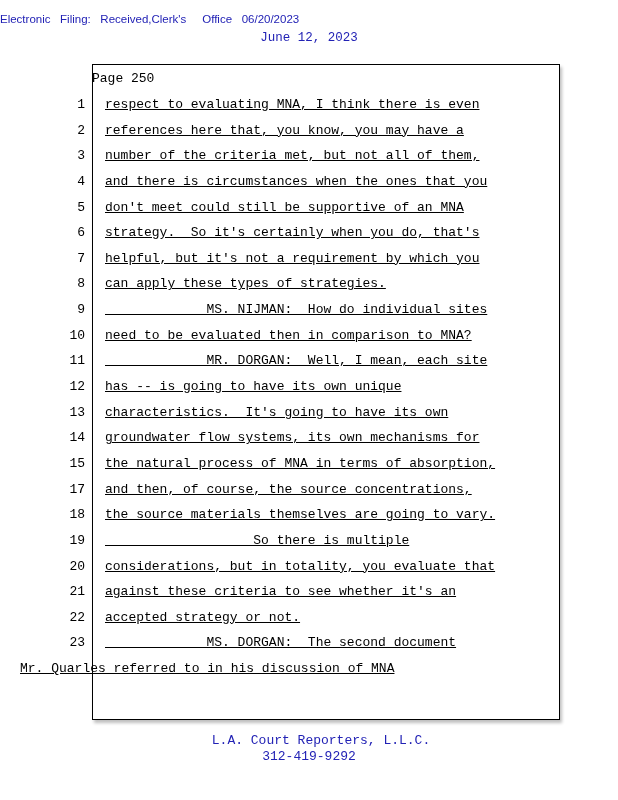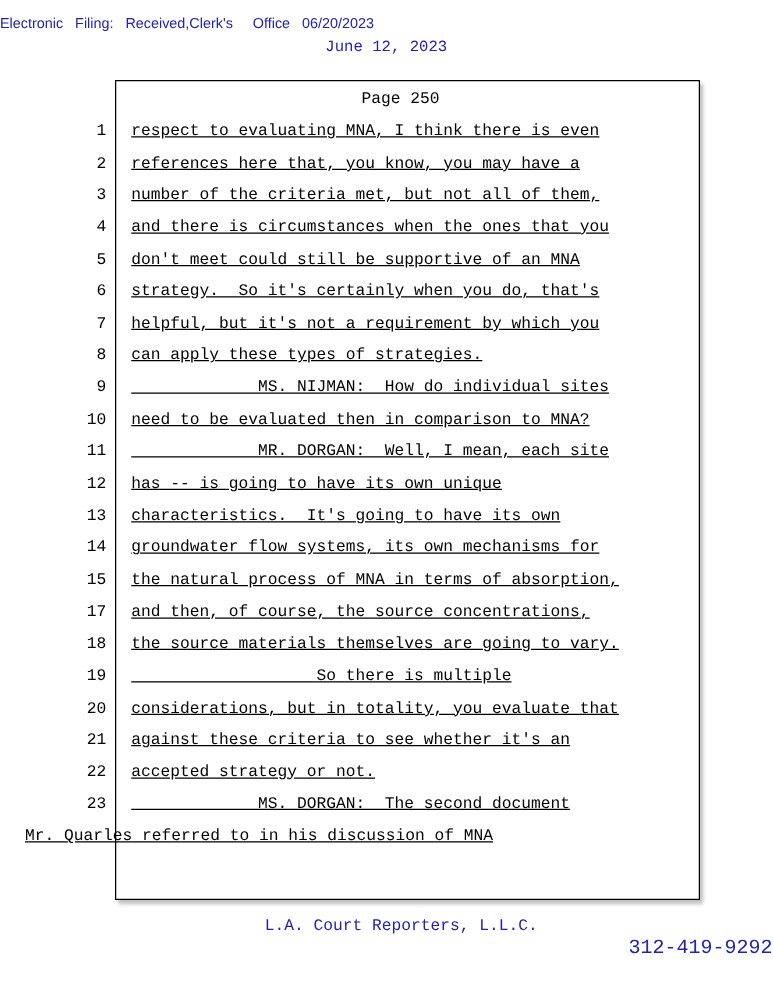--- a/index.html
+++ b/index.html
@@ -22,42 +22,42 @@
     font-size:12.5px;color:var(--blue);
   }
   .transcript-box{
     position:absolute;left:92px;top:64px;width:468px;height:656px;
     border:1.5px solid #000;background:transparent;
     box-shadow:2px 3px 3px rgba(0,0,0,0.25);
     box-sizing:border-box;
   }
   .page-label{
     position:absolute;top:71px;left:92px;width:457px;
-    text-align:center;font-size:13px;color:var(--ink);
+    text-align:left;font-size:13px;color:var(--ink);
   }
   .lines{
     position:absolute;top:92px;left:0;width:618px;
   }
   .row{
     display:flex;height:25.65px;line-height:25.65px;
     font-size:13px;
   }
   .num{
     width:85px;flex:none;text-align:right;
   }
   .txt{
     margin-left:20px;white-space:pre;text-decoration:underline;
   }
   .footer-line1{
     position:absolute;top:733px;left:12px;width:100%;
     text-align:center;font-size:13px;color:var(--blue);white-space:pre;
   }
   .footer-line2{
     position:absolute;top:749px;left:0;width:100%;
-    text-align:right;font-size:16px;color:var(--blue);white-space:pre;
+    text-align:center;font-size:13px;color:var(--blue);white-space:pre;
   }
 </style>
 </head>
 <body>
 
 <div class="efile-line1">Electronic   Filing:   Received,Clerk's     Office   06/20/2023</div>
 
 <div class="efile-line2">June 12, 2023</div>
 
 <div class="transcript-box"></div>

